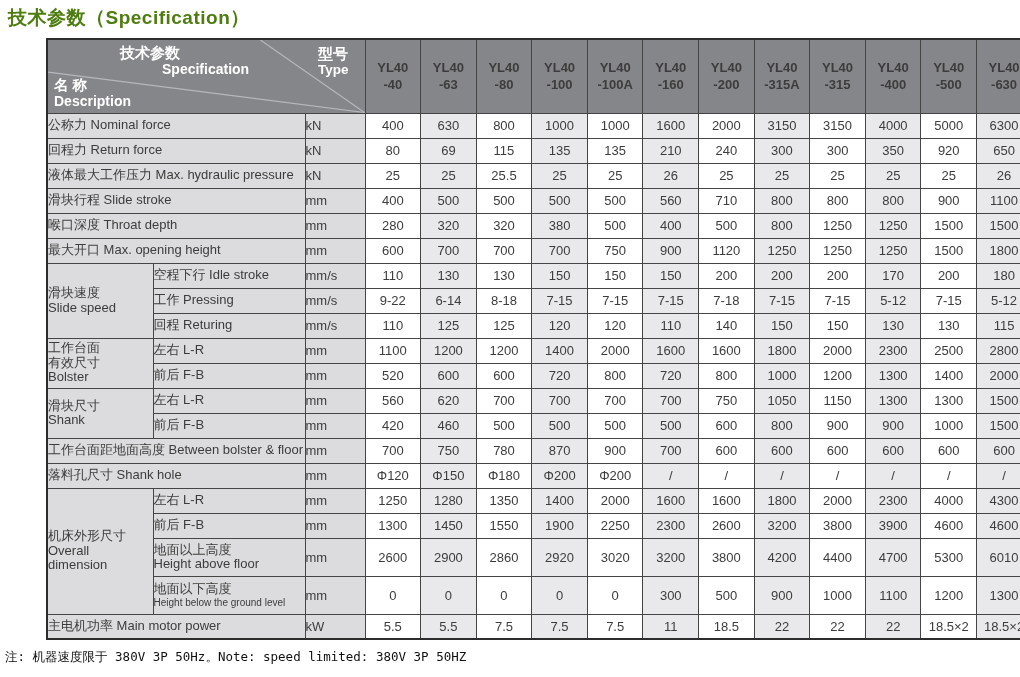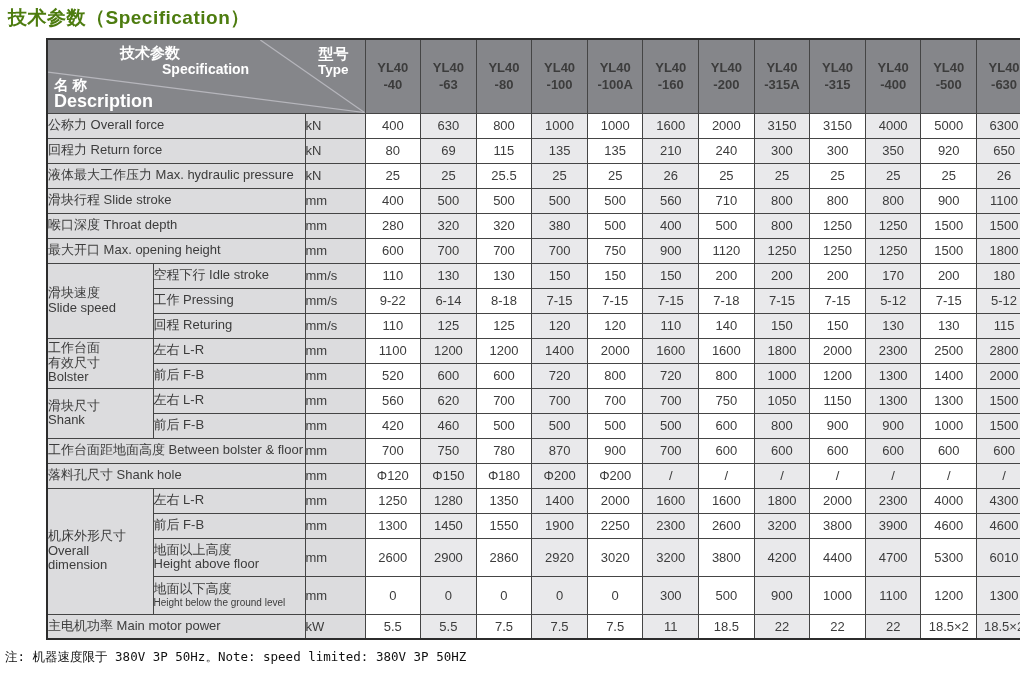--- a/index.html
+++ b/index.html
@@ -24,22 +24,22 @@
   }
   tr.hdr{height:74px;}
   tr.hdr td{background:#85868a;}
   td.model{color:#ffffff;font-weight:bold;text-align:center;font-size:14.5px;line-height:17px;}
   td.corner{position:relative;padding:0;}
   .diag{position:absolute;left:0;top:0;width:100%;height:100%;}
   .corner-txt{position:absolute;color:#ffffff;font-weight:bold;line-height:16px;}
   .c-spec{top:5px;left:72px;font-size:15px;}
   .c-spec .en{margin-left:42px;font-size:14px;}
   .c-name{top:37px;left:6px;font-size:14.5px;}
-  .c-name .en{font-size:18px;}
-  .c-type{top:6px;right:16px;font-size:15px;text-align:right;}
+  .c-name .en{font-size:14px;}
+  .c-type{top:6px;right:16px;font-size:15px;text-align:left;}
   .c-type .en{font-size:13.5px;}
   tr.row{height:25px;}
   tr.tall{height:38px;}
   td.glabel,td.label,td.unit{background:#dcdcde;}
   td.glabel,td.label{text-align:left;padding:1px 3px 1px 5px;font-size:12.5px;line-height:14.5px;white-space:nowrap;}
   td.unit{text-align:left;font-size:13px;}
   td.val{text-align:center;background:#ffffff;font-size:13px;}
   td.val.shade{background:#e9e9eb;}
   .lline.small{font-size:10px;line-height:11px;}
   .note{
@@ -136,21 +136,21 @@
           <div>-500</div>
         </td>
         <td class="model">
           <div>YL40</div>
           <div>-630</div>
         </td>
       </tr>
 
   <tr class="row">
         <td class="label" colspan="2">
-          <div class="lline">公称力 Overall force</div>
+          <div class="lline">公称力 Nominal force</div>
         </td>
         <td class="unit">kN</td>
         <td class="val">400</td>
         <td class="val shade">630</td>
         <td class="val">800</td>
         <td class="val shade">1000</td>
         <td class="val">1000</td>
         <td class="val shade">1600</td>
         <td class="val">2000</td>
         <td class="val shade">3150</td>

